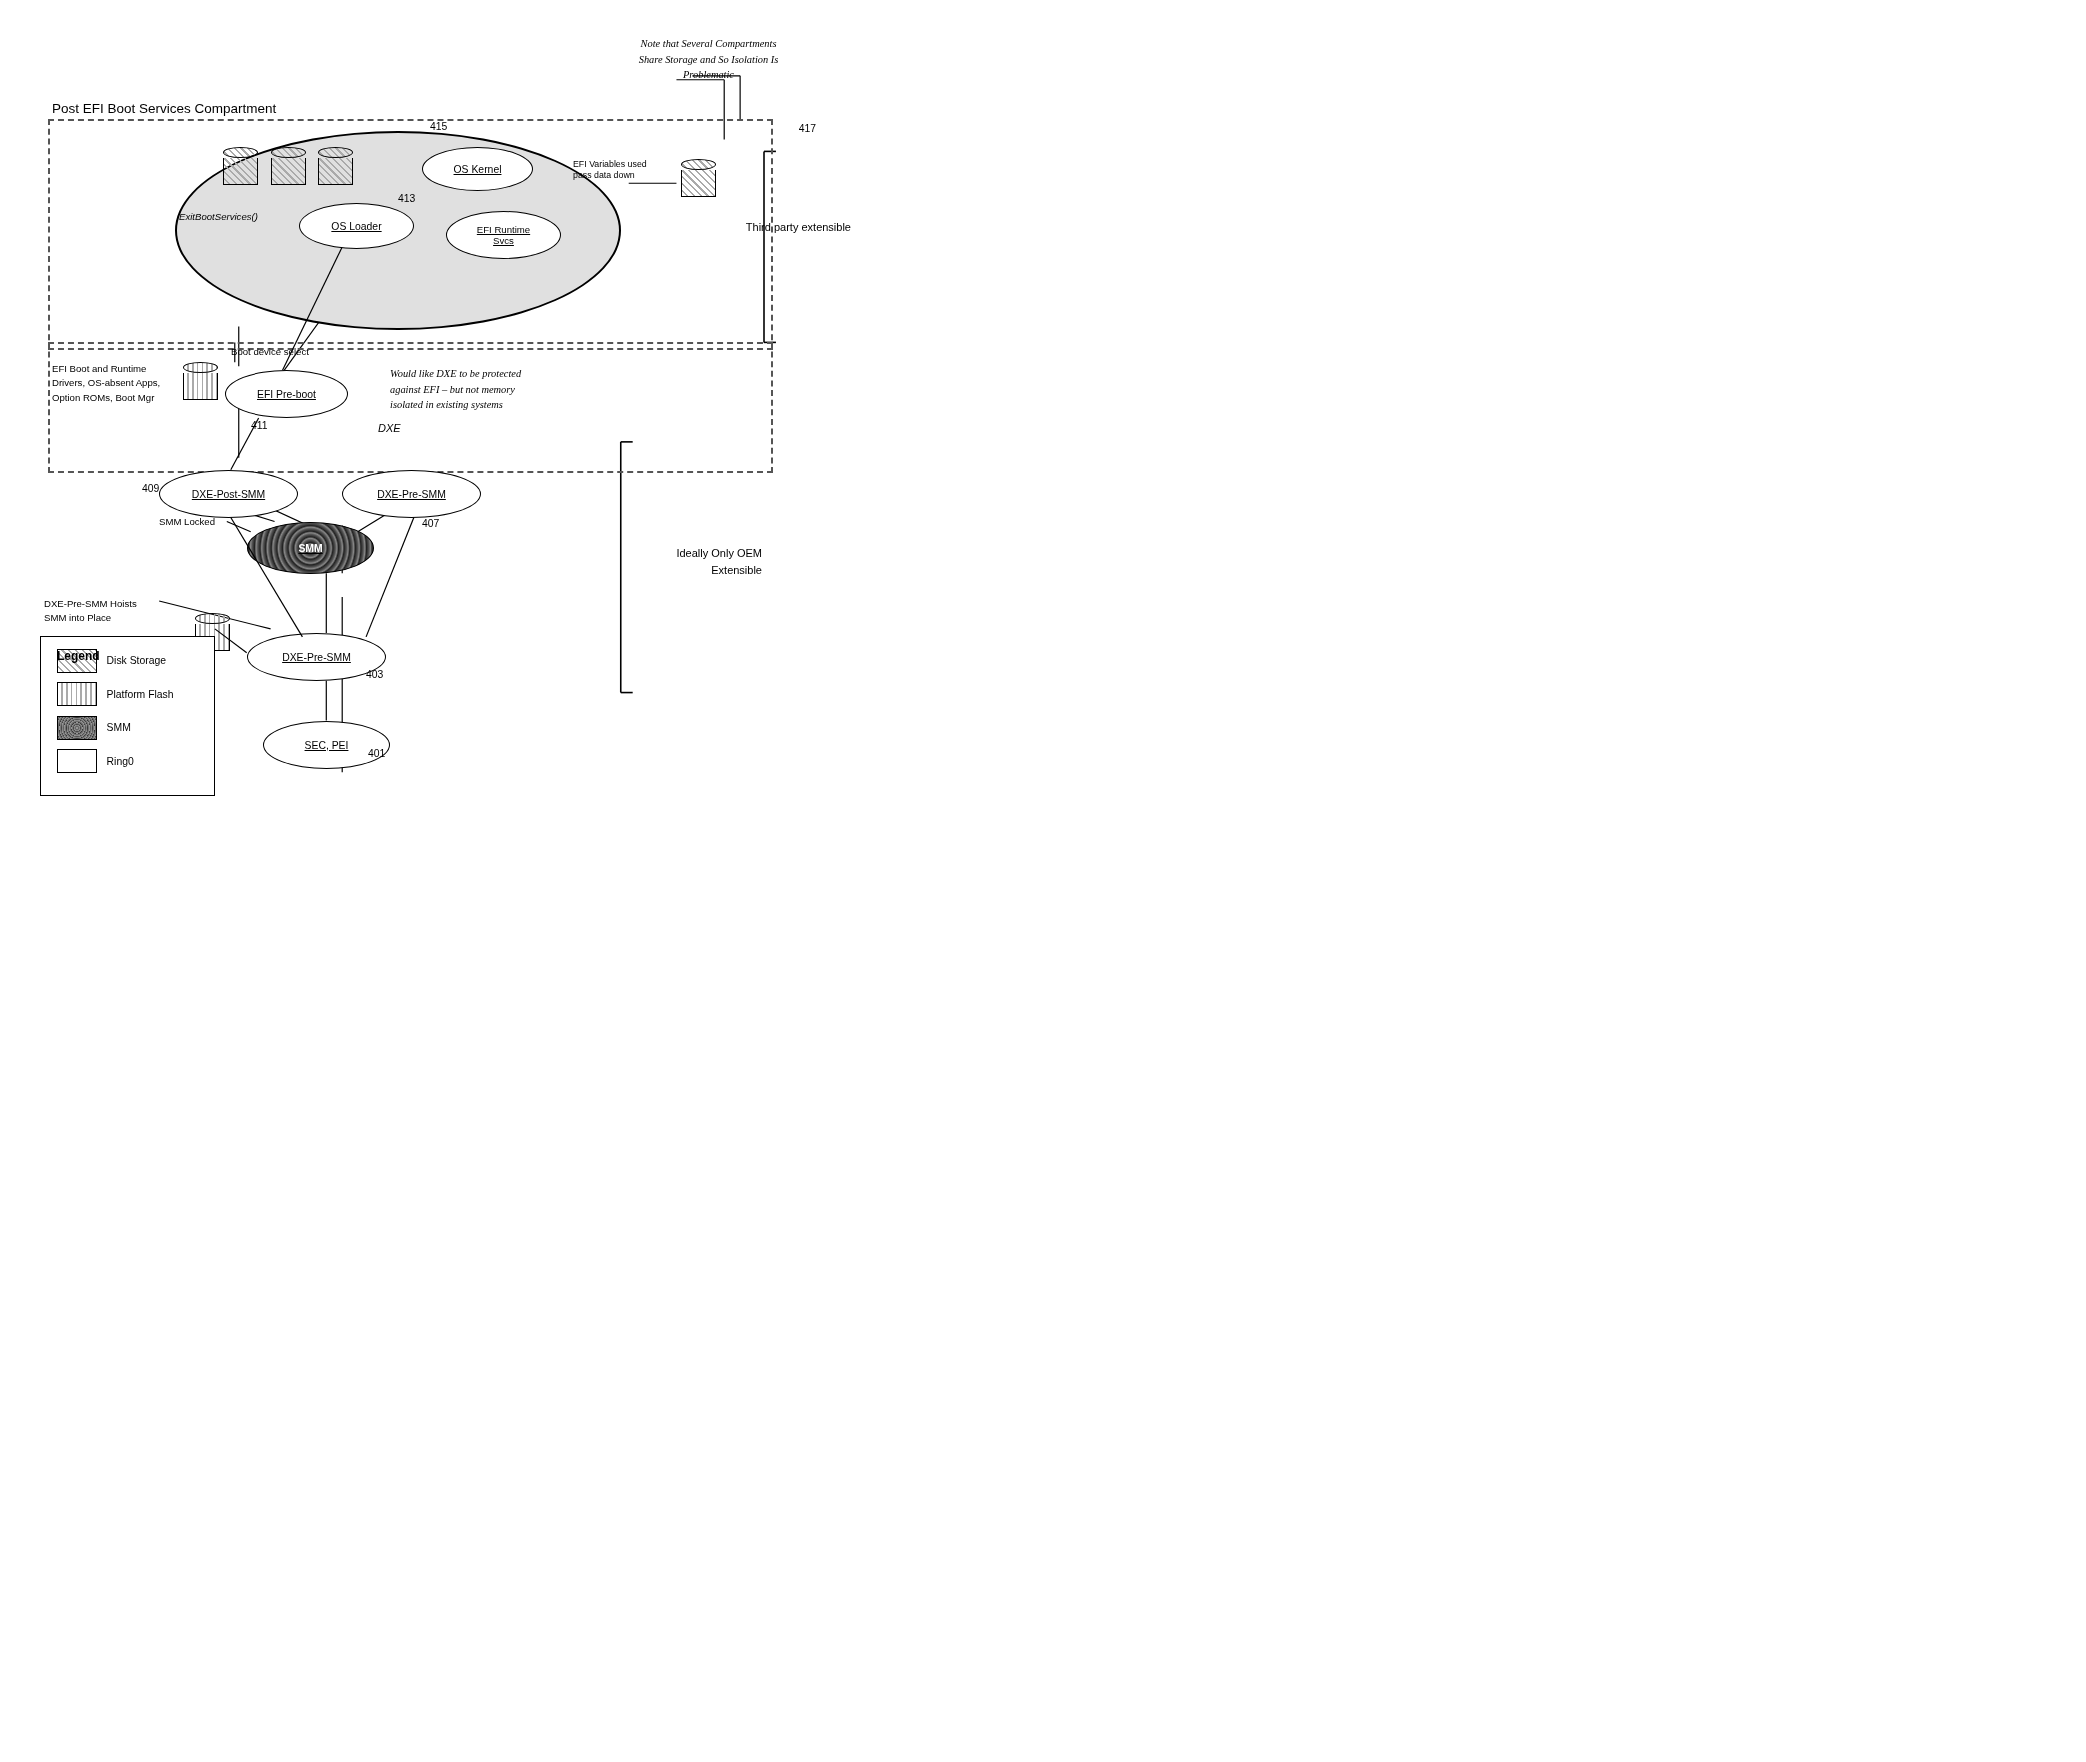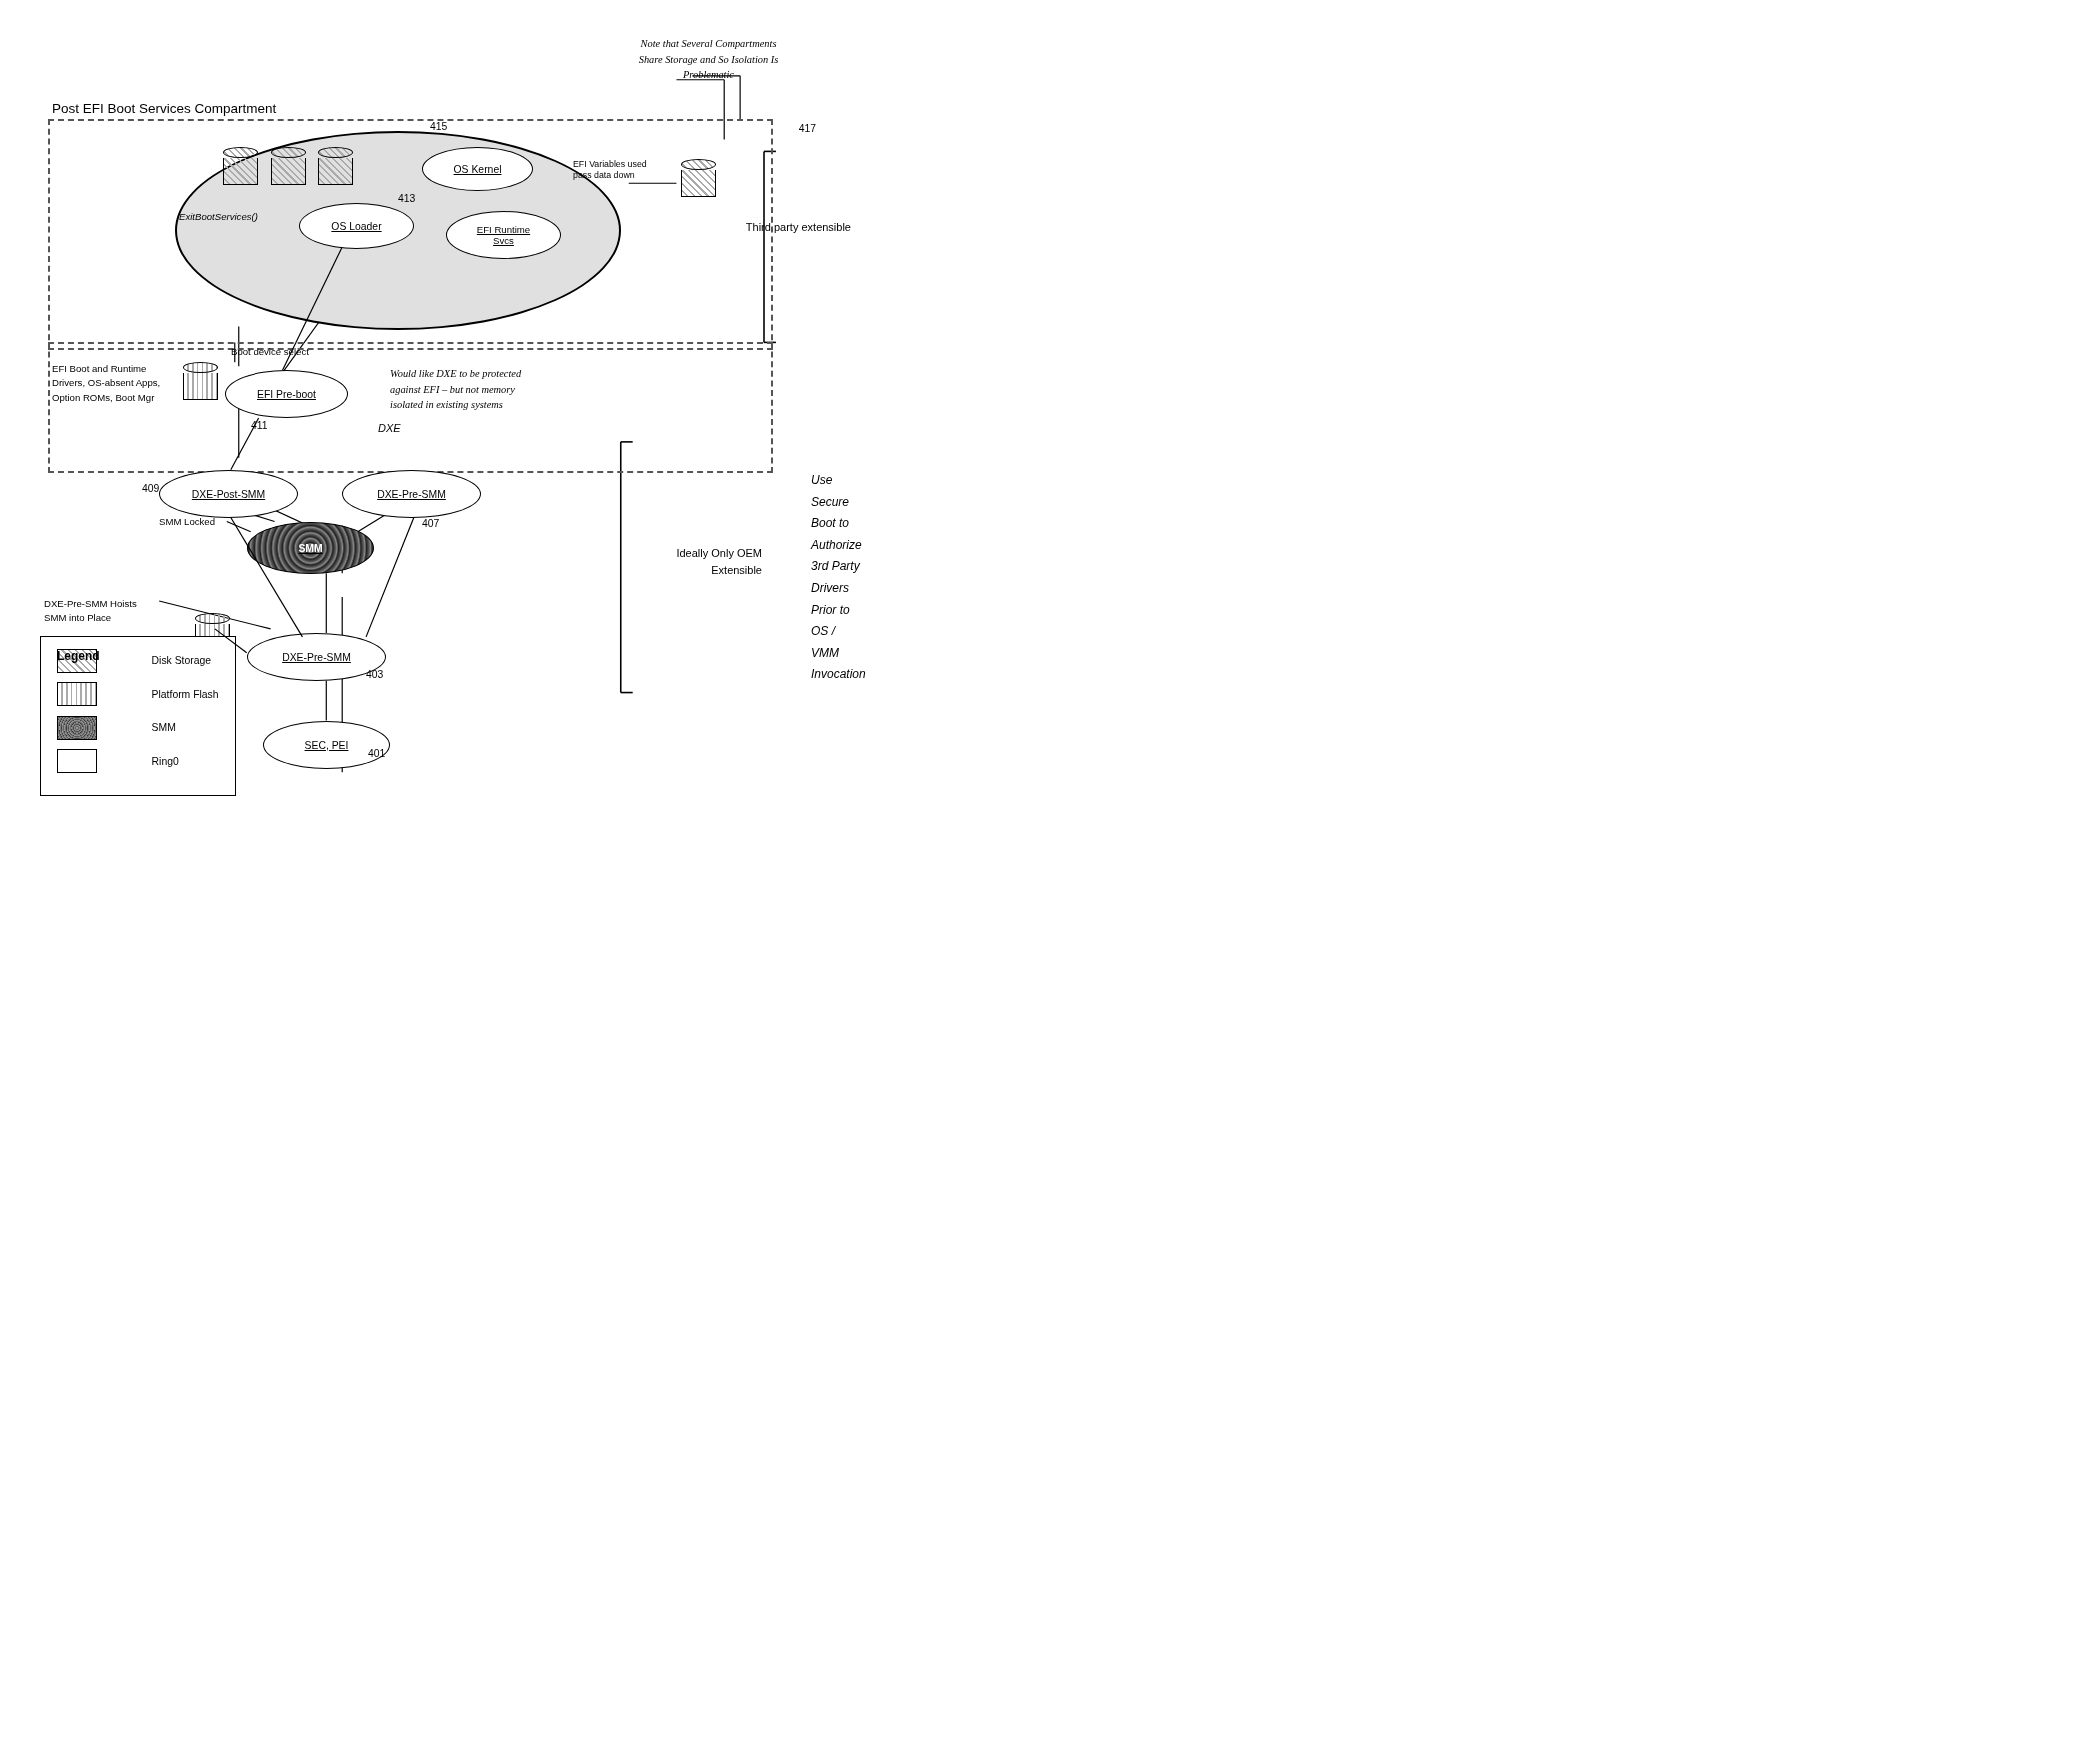--- a/index.html
+++ b/index.html
@@ -134,21 +134,20 @@
       background: #fff;
       padding: 12px 16px;
       bottom: 16px;
       left: 24px;
     }
     .legend-item {
       display: flex;
       align-items: center;
       margin-bottom: 9.6px;
       font-size: 10.4px;
-      gap: 45px;
     }
     .legend-swatch {
       width: 40px;
       height: 24px;
       border: 1.2px solid #000;
       margin-right: 9.6px;
       flex-shrink: 0;
     }
     .swatch-hatched {
       background: repeating-linear-gradient(
@@ -358,23 +357,20 @@
   <div class="ellipse" style="top: 721px; left: 263px; width: 127px; height: 48px;">
     <span>SEC, PEI</span>
   </div>
 
   <div class="label" style="top: 748px; left: 368px; font-size: 10.4px;">401</div>
 
   <div class="label" style="top: 545px; left: 635px; font-size: 11px; width: 127px; line-height: 1.5; text-align: right;">
     <span>Ideally Only OEM Extensible</span>
   </div>
 
-  <div class="label-italic-right" style="top: 470px; right: 40px; font-size: 12px; line-height: 1.8; width: 104px; text-align: left;">
-    <em><span>Use<br>Secure<br>Boot to<br>Authorize<br>3rd Party<br>Drivers<br>Prior to<br>OS /<br>VMM<br>Invocation</span></em>
-  </div>
 
   <svg class="lines-svg" style="z-index:1;" viewBox="0 0 1200 1050" width="955" height="836">
 
     <line x1="410" y1="905" x2="410" y2="855" stroke="#000" stroke-width="1.5"></line>
 
     <line x1="410" y1="795" x2="410" y2="720" stroke="#000" stroke-width="1.5"></line>
 
     <line x1="380" y1="800" x2="290" y2="650" stroke="#000" stroke-width="1.5"></line>
 
     <line x1="460" y1="800" x2="520" y2="650" stroke="#000" stroke-width="1.5"></line>

